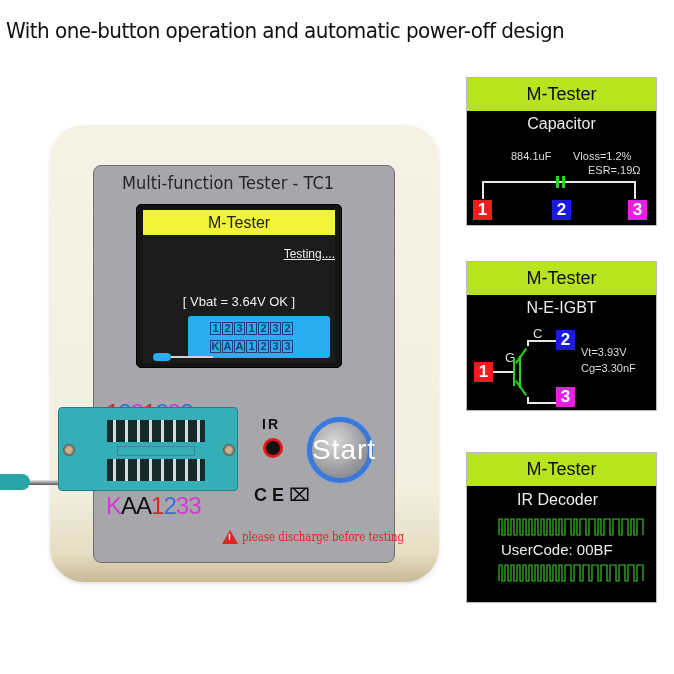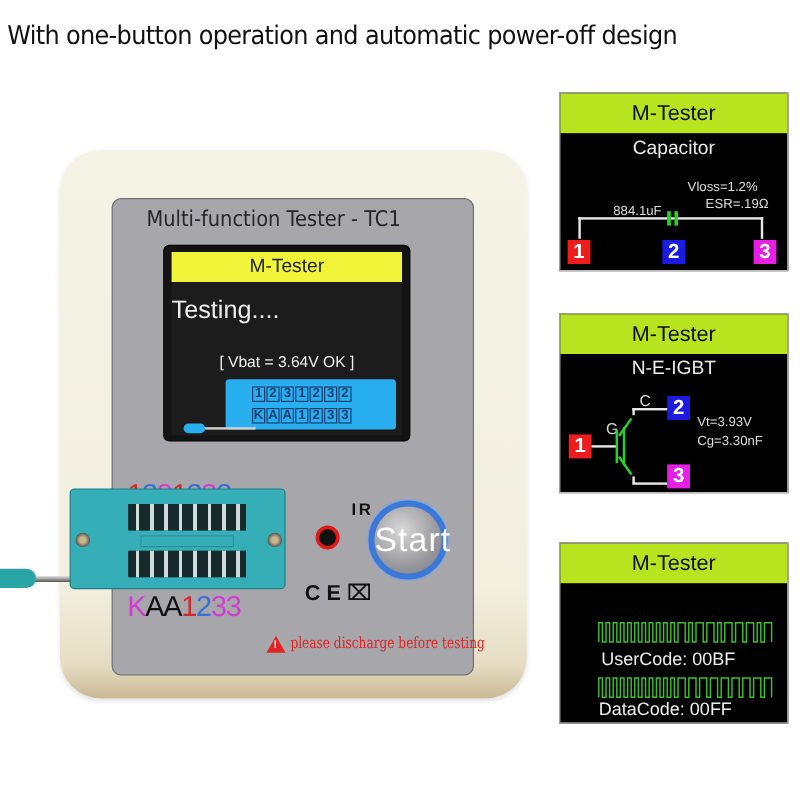--- a/index.html
+++ b/index.html
@@ -32,21 +32,21 @@
   
   .lcd {
     position: absolute; left: 136px; top: 204px; width: 206px; height: 164px;
     background: #141414; border-radius: 5px; border: 1px solid #000;
   }
   .lcd-screen { position: absolute; left: 6px; top: 5px; width: 192px; height: 153px; background: #1c1c1c; }
   .lcd-header {
     position: absolute; left: 0; top: 0; width: 192px; height: 25px; background: #f0f53a;
     text-align: center; font-size: 16px; line-height: 25px; color: #222;
   }
-  .lcd-line1 { position: absolute; left: 0; top: 37px; width: 192px; text-align: left; color: #eee; font-size: 21px; }
+  .lcd-line1 { position: absolute; left: 0; top: 37px; width: 192px; text-align: right; color: #eee; font-size: 12px; text-decoration: underline; }
   .lcd-line2 { position: absolute; left: 0; top: 69px; width: 192px; text-align: center; color: #eee; font-size: 13px; margin-top: 15px; }
   .pin-box {
     position: absolute; left: 45px; top: 106px; width: 142px; height: 42px;
     background: #29aef0; border-radius: 3px;
   }
   .pin-row { position: absolute; left: 22px; display: flex; gap: 1px; }
   .pin-row span {
     width: 11px; height: 13px; border: 1px solid #1a3f73; color: #1a3f73;
     font-size: 11px; line-height: 11px; text-align: center; font-weight: bold;
   }
@@ -70,21 +70,21 @@
   .zif-slot.s1 { left: 48px; top: 12px; }
   .zif-slot.s2 { left: 48px; top: 51px; }
   .zif-bar { position: absolute; left: 58px; top: 38px; width: 78px; height: 10px; border: 1px solid #2b8f98; }
   .zif-screw { position: absolute; width: 12px; height: 12px; border-radius: 50%; background: radial-gradient(circle, #c9b68f 30%, #3a3a3a 80%); }
   .zif-screw.l { left: 4px; top: 36px; } .zif-screw.r { left: 164px; top: 36px; }
   .zif-text { position: absolute; left: 16px; top: 12px; width: 14px; height: 70px; color: #2c8d96; font-size: 7px; writing-mode: vertical-rl; }
   .lever-rod { position: absolute; left: 14px; top: 480px; width: 76px; height: 5px; background: linear-gradient(#e5e5e5, #555); border-radius: 2px; }
   .lever-handle { position: absolute; left: -10px; top: 474px; width: 40px; height: 16px; background: #2aa5a6; border-radius: 8px; }
 
   
-  .ir-label { position: absolute; left: 262px; top: 416px; font-size: 14px; font-weight: bold; color: #111; letter-spacing: 2px; margin-left: 31px; }
+  .ir-label { position: absolute; left: 262px; top: 416px; font-size: 14px; font-weight: bold; color: #111; letter-spacing: 2px; }
   .ir-port { position: absolute; left: 263px; top: 438px; width: 20px; height: 20px; border-radius: 50%; background: #111; border: 3px solid #e01818; }
 
   
   .start-btn {
     position: absolute; left: 307px; top: 417px; width: 66px; height: 66px; border-radius: 50%;
     background: radial-gradient(circle at 40% 35%, #d9d9d9 0%, #9a9a9e 60%, #7b7b80 100%);
     border: 5px solid #3b78d8; box-shadow: 0 0 0 1px #7aa6e8;
     color: #fff; font-size: 28px; line-height: 56px; letter-spacing: 1px;
     cursor: pointer;
   }
@@ -183,21 +183,21 @@
 <div class="ce-mark">C E ⌧</div>
 
 <div class="warn">
   <span class="warn-icon"></span>
   <span class="warn-text">please discharge before testing</span>
 </div>
 
 <div class="side side1">
   <div class="side-header">M-Tester</div>
   <div class="side-title" style="top:37px;">Capacitor</div>
-  <div class="small" style="left:44px; top:72px;margin-top:20px;">884.1uF</div>
+  <div class="small" style="left:44px; top:72px;">884.1uF</div>
   <div class="small" style="left:106px; top:72px;">Vloss=1.2%</div>
   <div class="small" style="left:121px; top:86px;">ESR=.19Ω</div>
   <div class="wire" style="left:15px; top:103px; width:154px; height:2px;"></div>
   <div class="wire" style="left:15px; top:103px; width:2px; height:18px;"></div>
   <div class="wire" style="left:167px; top:103px; width:2px; height:18px;"></div>
   <div class="g-wire" style="left:89px; top:98px; width:3px; height:12px;"></div>
   <div class="g-wire" style="left:95px; top:98px; width:3px; height:12px;"></div>
   <div class="pin-badge red" style="left:6px; top:122px;">1</div>
   <div class="pin-badge blue" style="left:85px; top:122px;">2</div>
   <div class="pin-badge mag" style="left:161px; top:122px;">3</div>
@@ -219,21 +219,21 @@
   <div class="wire" style="left:60px; top:78px; width:2px; height:6px;"></div>
   <div class="wire" style="left:60px; top:78px; width:29px; height:2px;"></div>
   <div class="wire" style="left:60px; top:135px; width:2px; height:6px;"></div>
   <div class="wire" style="left:60px; top:140px; width:29px; height:2px;"></div>
   <div class="small" style="left:114px; top:84px;">Vt=3.93V</div>
   <div class="small" style="left:114px; top:100px;">Cg=3.30nF</div>
 </div>
 
 <div class="side side3">
   <div class="side-header">M-Tester</div>
+  <div class="side-title" style="top:38px; left:-4px;">IR Decoder</div>
   <svg class="wave" style="top:64px;" viewBox="0 0 150 20">
     <path d="M2 18 V2 H5 V18 H8 V2 H11 V18 H14 V2 H17 V18 H20 V2 H23 V18 H26 V2 H29 V18 H32 V2 H35 V18 H38 V2 H41 V18 H44 V2 H47 V18 H50 V2 H53 V18 H56 V2 H59 V18 H62 V2 H65 V18 H68 V2 H74 V18 H77 V2 H80 V18 H83 V2 H89 V18 H92 V2 H98 V18 H101 V2 H104 V18 H107 V2 H113 V18 H116 V2 H122 V18 H125 V2 H131 V18 H134 V2 H137 V18 H140 V2 H146 V18" fill="none" stroke="#3dbf2e" stroke-width="1.2"></path>
   </svg>
   <div class="small" style="left:34px; top:88px; font-size:15px; color:#eee;">UserCode: 00BF</div>
   <svg class="wave" style="top:110px;" viewBox="0 0 150 20">
     <path d="M2 18 V2 H5 V18 H8 V2 H11 V18 H14 V2 H17 V18 H20 V2 H23 V18 H26 V2 H29 V18 H32 V2 H35 V18 H38 V2 H41 V18 H44 V2 H47 V18 H50 V2 H53 V18 H56 V2 H59 V18 H62 V2 H65 V18 H68 V2 H74 V18 H77 V2 H83 V18 H86 V2 H92 V18 H95 V2 H101 V18 H104 V2 H110 V18 H113 V2 H119 V18 H122 V2 H128 V18 H131 V2 H137 V18 H140 V2 H146 V18" fill="none" stroke="#3dbf2e" stroke-width="1.2"></path>
   </svg>
-  <div class="small" style="left:32px; top:130px; font-size:15px; color:#eee;">DataCode: 00FF</div>
 </div>
 
 </body></html>

